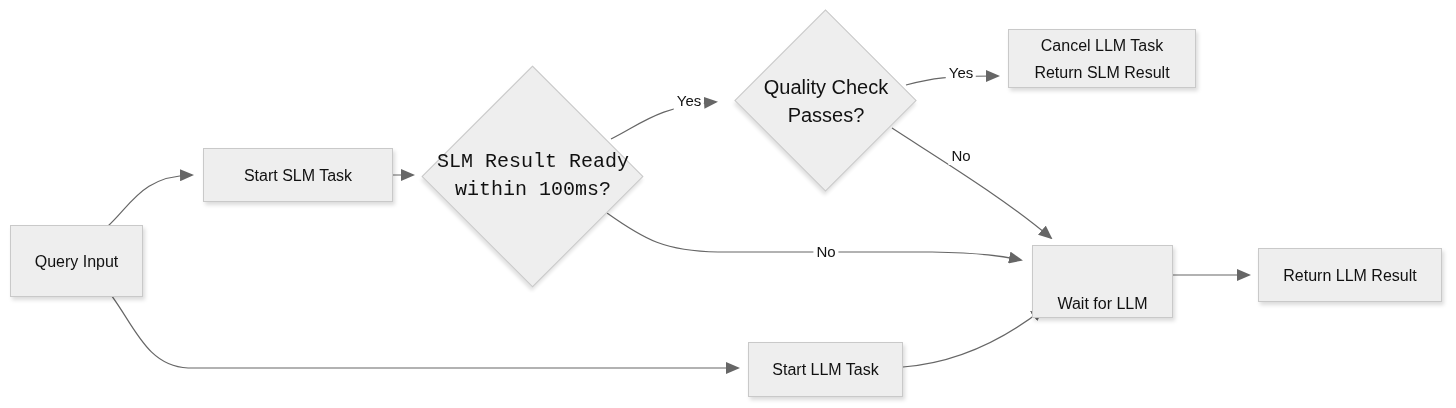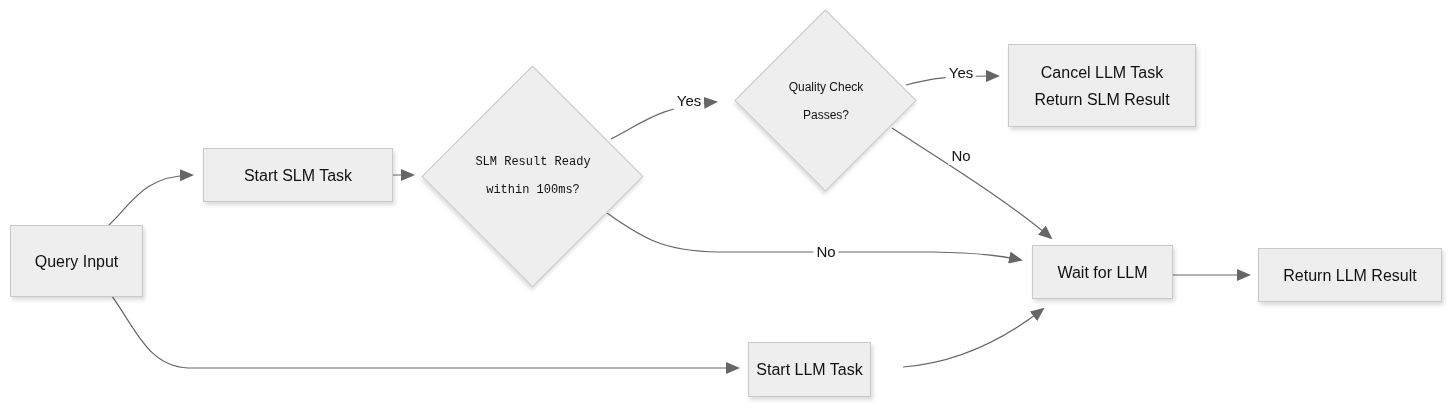--- a/index.html
+++ b/index.html
@@ -48,21 +48,21 @@
     background:var(--node-fill);
     border:1px solid var(--node-border);
     box-shadow:2px 3px 4px rgba(0,0,0,0.12);
     transform:rotate(45deg);
     z-index:2;
     box-sizing:border-box;
   }
   .diamond-label{
     position:absolute;
     text-align:center;
-    font-size:12px;
+    font-size:20px;
     line-height:28px;
     z-index:3;
   }
   .diamond-label span, .node span{display:block;}
   .edge-label{
     position:absolute;
     transform:translate(-50%,-50%);
     background:var(--background);
     padding:0 3px;
     font-size:15px;
@@ -94,30 +94,30 @@
   </svg>
 
   <div class="node" style="left:10px;top:225px;width:133px;height:72px;">
     <span>Query Input</span>
   </div>
 
   <div class="node" style="left:203px;top:148px;width:190px;height:54px;">
     <span>Start SLM Task</span>
   </div>
 
-  <div class="node" style="left:1008px;top:44px;width:188px;height:83px;text-align:center;">
+  <div class="node" style="left:1008px;top:29px;width:188px;height:59px;text-align:center;">
     <span>Cancel LLM Task</span>
     <span>Return SLM Result</span>
   </div>
 
-  <div class="node" style="left:1032px;top:245px;width:141px;height:54px;">
+  <div class="node" style="left:1032px;top:245px;width:141px;height:73px;justify-content:flex-end;">
     <span>Wait for LLM</span>
   </div>
 
-  <div class="node" style="left:748px;top:342px;width:123px;height:55px;">
+  <div class="node" style="left:748px;top:342px;width:155px;height:55px;">
     <span>Start LLM Task</span>
   </div>
 
   <div class="node" style="left:1258px;top:248px;width:184px;height:54px;">
     <span>Return LLM Result</span>
   </div>
 
   <div class="diamond-shape" style="left:454px;top:98px;width:157px;height:157px;"></div>
   <div class="diamond-label" style="left:433px;top:148px;width:200px;font-family:Liberation Mono, monospace;">
     <span>SLM Result Ready</span>

